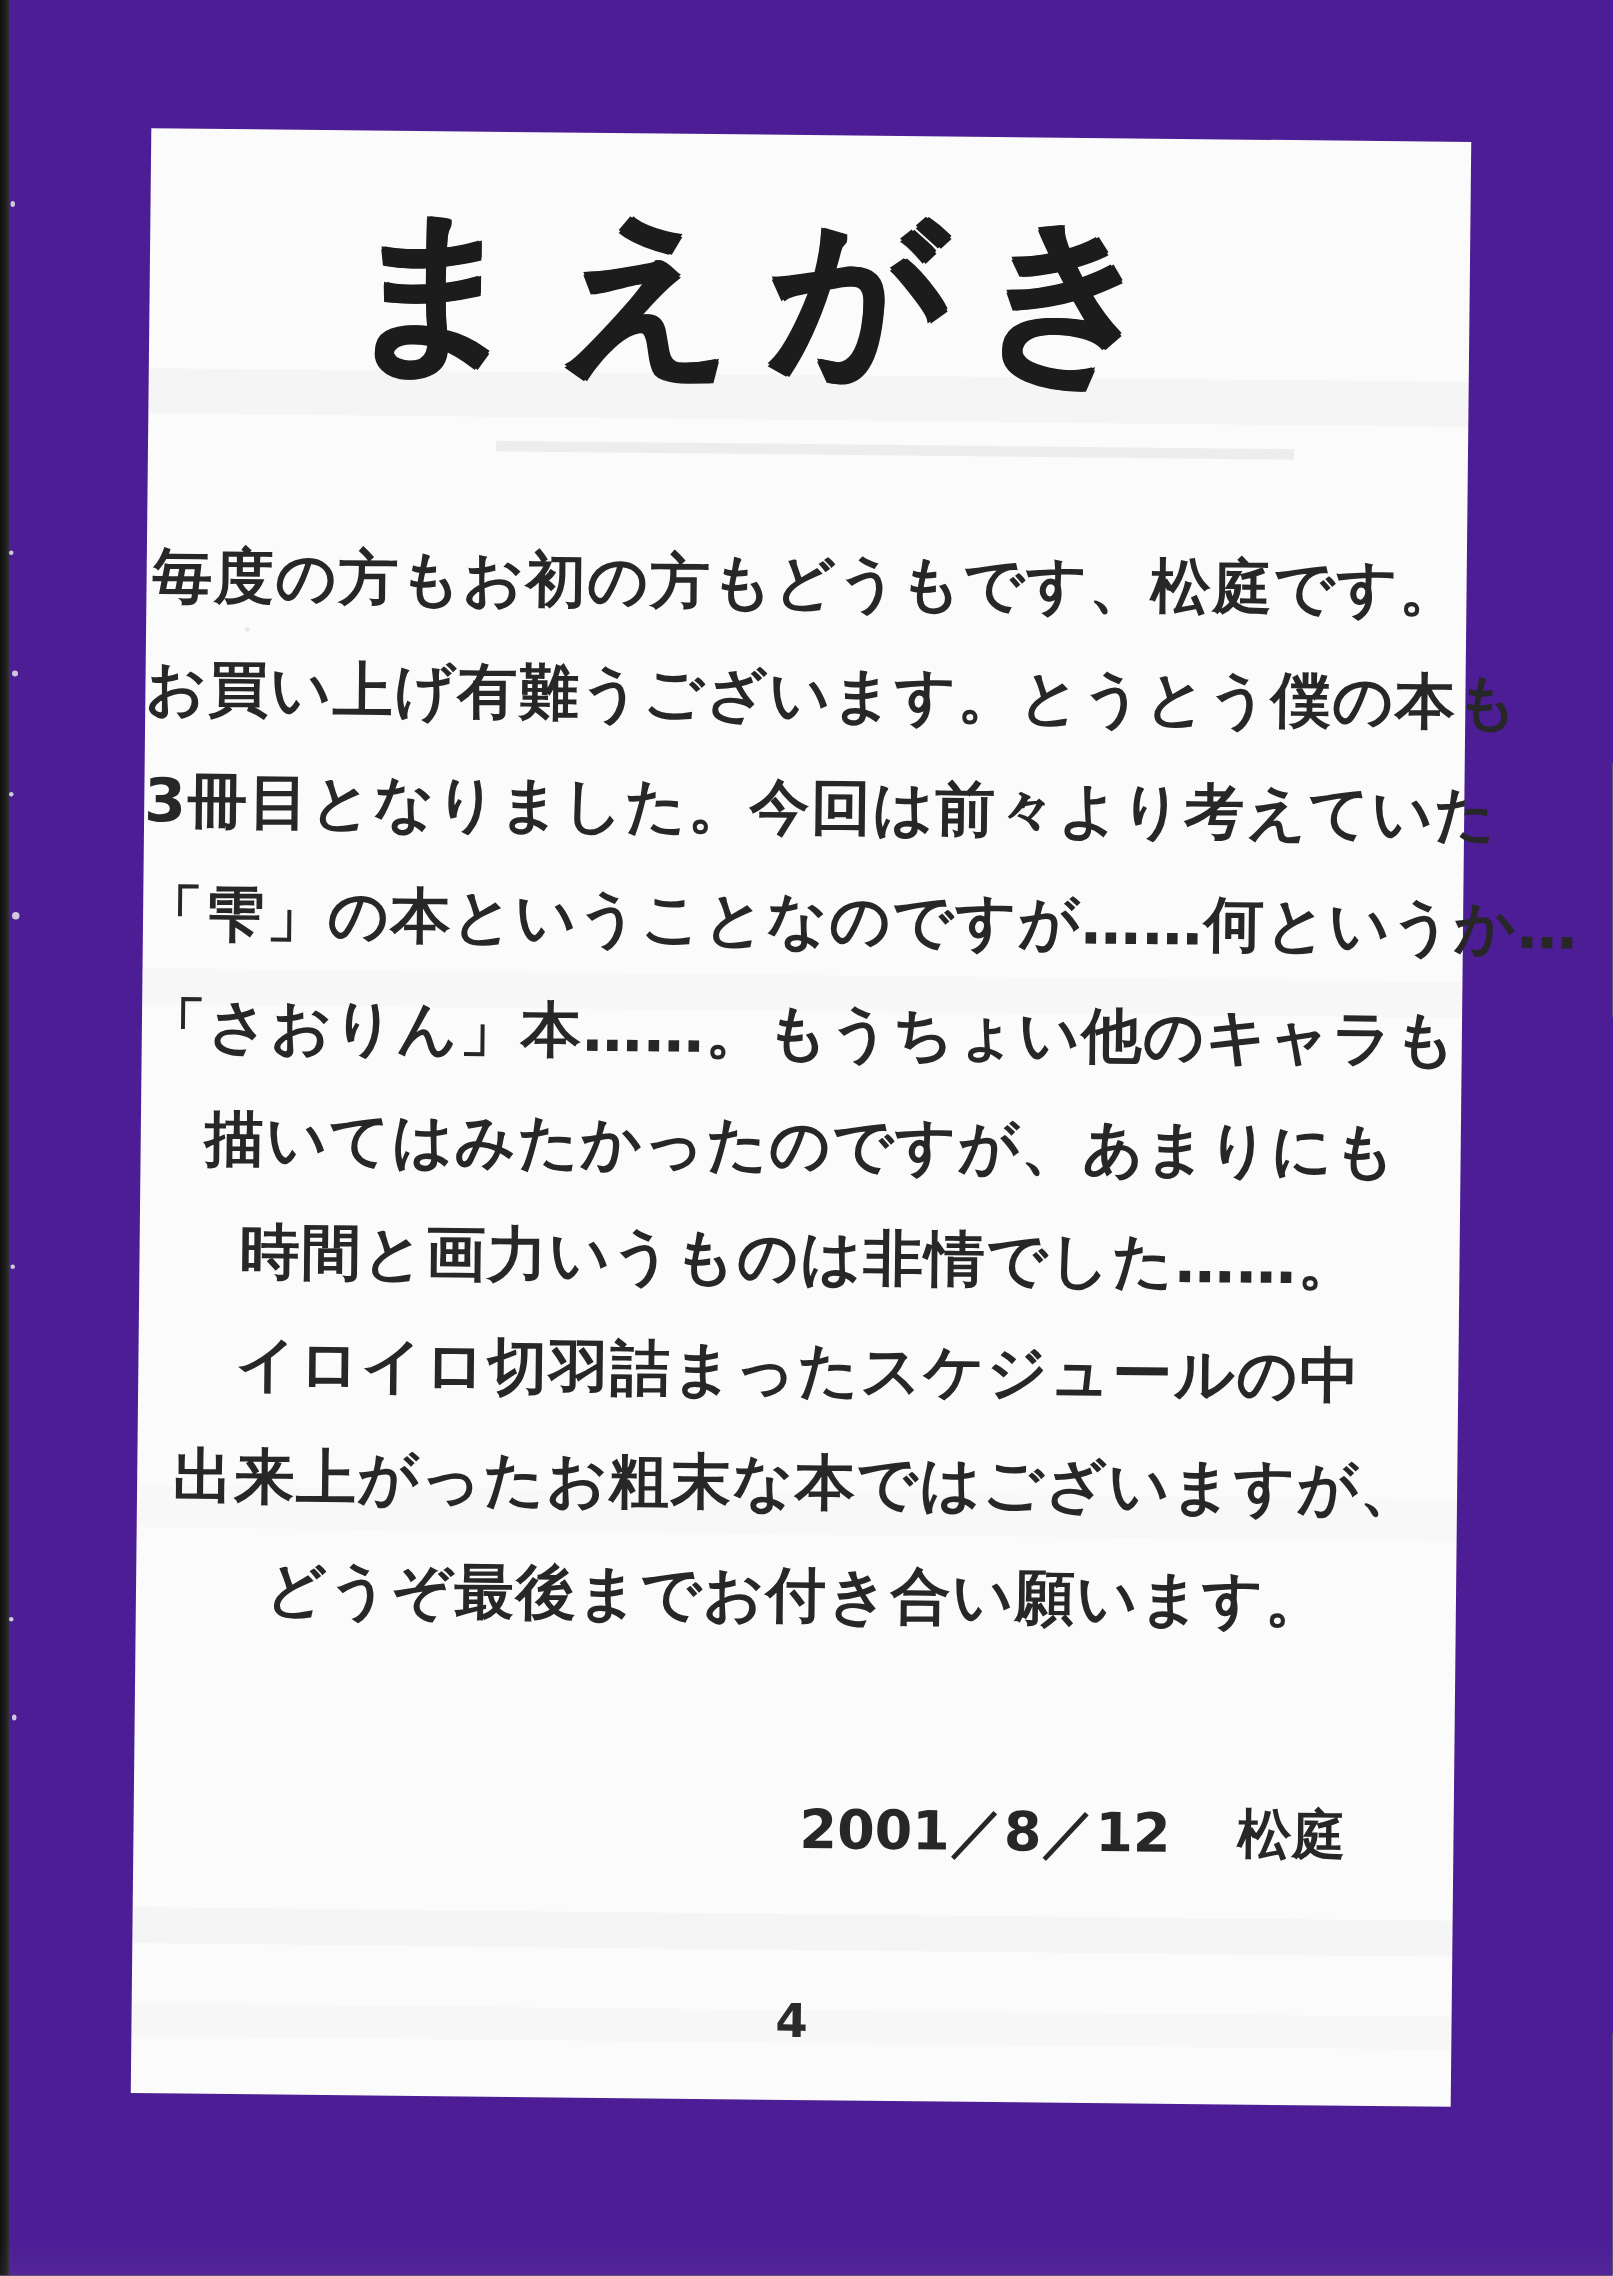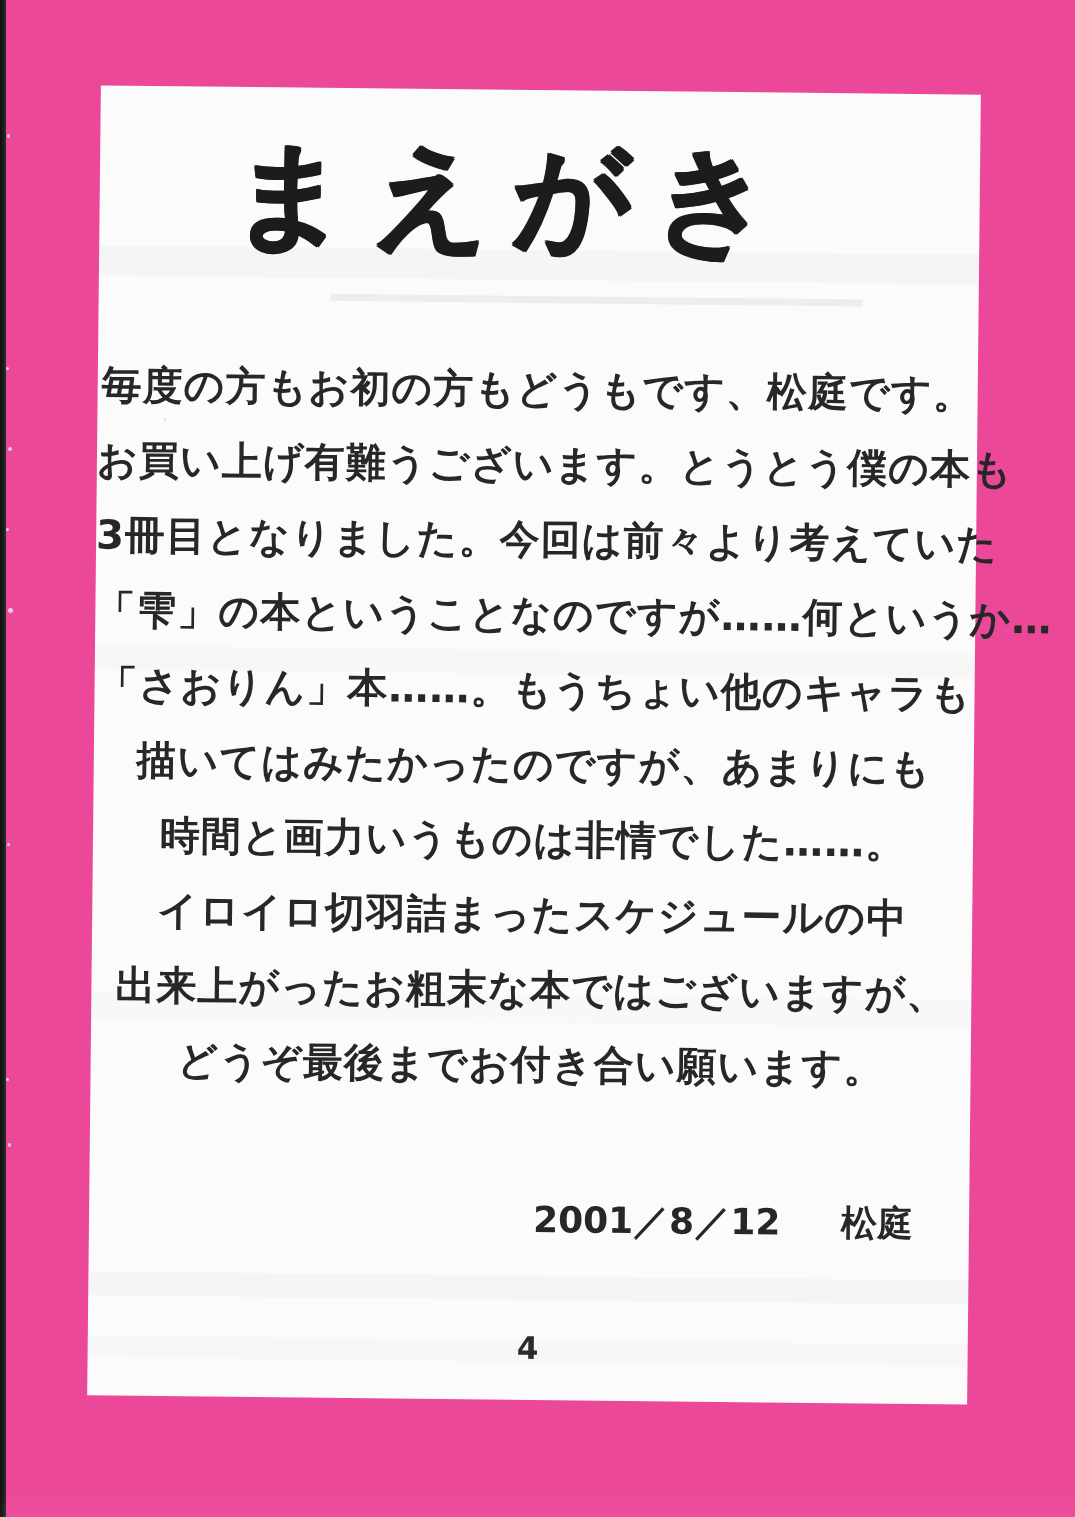--- a/index.html
+++ b/index.html
@@ -4,21 +4,21 @@
 <style>
   html, body {
     margin: 0;
     padding: 0;
     background: #323232;
   }
   .scan-canvas {
     position: relative;
     width: 1075px;
     height: 1517px;
-    background: #ec4899;
+    background: #4c1d95;
     overflow: hidden;
     font-family: "DejaVu Sans", sans-serif;
   }
   
   .spine-edge {
     position: absolute;
     left: 0; top: 0;
     width: 6px; height: 100%;
     background: linear-gradient(to right, #101010, #1d1d1d 60%, #323232);
   }
@@ -92,21 +92,21 @@
   .signature-line {
     position: absolute;
     top: 1106px;
     left: 444px;
     font-size: 36px;
     font-weight: 700;
     color: #272727;
     white-space: nowrap;
   }
   .signature-name {
-    margin-left: 48px;
+    margin-left: 32px;
   }
   .page-number {
     position: absolute;
     top: 1240px;
     left: 0;
     width: 100%;
     text-align: center;
     font-size: 31px;
     font-weight: 700;
     color: #2b2b2b;

